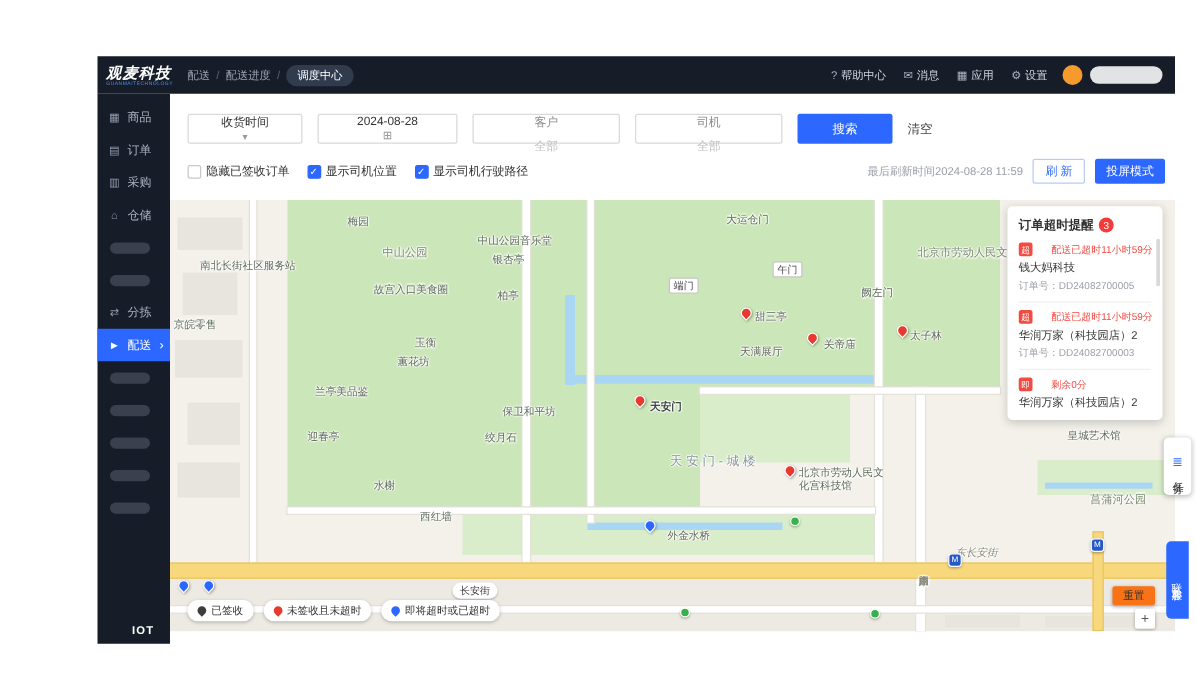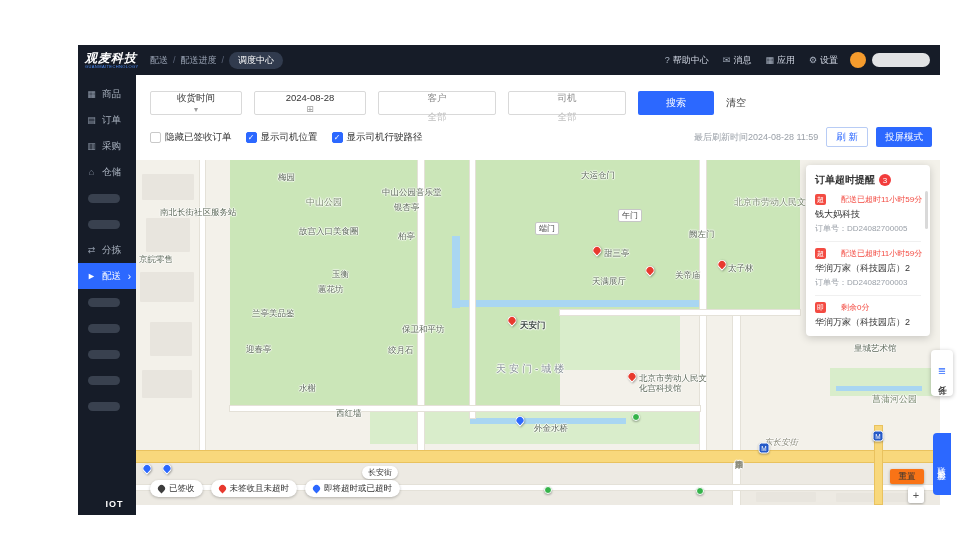--- a/index.html
+++ b/index.html
@@ -67,21 +67,21 @@
   .park-light { background:#d9edcb; }
   .water { background:#a9d6f2; }
   .road-w { background:#ffffff; box-shadow:0 0 0 1px #e4e1d8; }
   .road-y { background:#f8d87c; border-top:1px solid #e9c25e; border-bottom:1px solid #e9c25e; }
   .bld { background:#e8e5de; border-radius:1px; }
 
   .ml { position:absolute; z-index:3; font-size:8.5px; color:#5e6a5b; white-space:nowrap;
         text-shadow:1px 0 1px #fff,-1px 0 1px #fff,0 1px 1px #fff,0 -1px 1px #fff; }
   .ml-area { color:#7d8b72; font-size:9px; }
   .ml-dark { color:#3c4742; font-weight:bold;text-align:right; }
-  .ml-big { font-size:10px; letter-spacing:3px; color:#8a9399; }
+  .ml-big { font-size:10px; letter-spacing:3px; color:#8a9399;margin-left:40px; }
   .ml-boxed { background:#fff; border:1px solid #c6c6c6; border-radius:2px; padding:0 3px; color:#444; font-size:8px; text-shadow:none; }
   .ml-roadpill { background:#fff; border-radius:8px; padding:1px 6px; box-shadow:0 1px 2px rgba(0,0,0,.25); color:#333; font-size:8px; text-shadow:none; }
   .ml-road { color:#8a8a7a; font-size:8.5px; }
   .ml-vert { writing-mode:vertical-rl; color:#8a8a7a; font-size:8px; }
   .ml-wrap { white-space:normal; width:74px; line-height:1.2; }
 
   .mk { position:absolute; z-index:4; cursor:pointer; }
   .mk-red-pin, .mk-blue-pin { width:9px; height:9px; border-radius:50% 50% 50% 0; border:1.5px solid #fff;
         transform:translate(-50%,-90%) rotate(-45deg); box-shadow:0 1px 2px rgba(0,0,0,.35); }
   .mk-red-pin { background:#e8392e; }
@@ -305,21 +305,21 @@
             <span class="ml ml-poi" style="left: 24px; top: 47px;">南北长街社区服务站</span>
             <span class="ml ml-area" style="left: 598px; top: 36px;">北京市劳动人民文化宫</span>
             <span class="ml ml-poi" style="left: 163px; top: 66px;">故宫入口美食圈</span>
             <span class="ml ml-poi" style="left: 262px; top: 71px;">柏亭</span>
             <span class="ml ml-boxed" style="left: 399px; top: 62px;">端门</span>
             <span class="ml ml-boxed" style="left: 482px; top: 49px;">午门</span>
             <span class="ml ml-poi" style="left: 553px; top: 69px;">阙左门</span>
             <span class="ml ml-poi" style="left: 3px; top: 94px;">京皖零售</span>
             <span class="ml ml-poi" style="left: 196px; top: 109px;">玉衡</span>
             <span class="ml ml-poi" style="left: 468px; top: 88px;">甜三亭</span>
-            <span class="ml ml-poi" style="left: 539px; top: 110px;">关帝庙</span>
+            <span class="ml ml-poi" style="left: 523px; top: 110px;">关帝庙</span>
             <span class="ml ml-poi" style="left: 592px; top: 103px;">太子林</span>
             <span class="ml ml-poi" style="left: 456px; top: 116px;">天满展厅</span>
             <span class="ml ml-poi" style="left: 182px; top: 124px;">蕙花坊</span>
             <span class="ml ml-poi" style="left: 116px; top: 148px;">兰亭美品鉴</span>
             <span class="ml ml-poi" style="left: 266px; top: 164px;">保卫和平坊</span>
             <span class="ml ml-poi" style="left: 110px; top: 184px;">迎春亭</span>
             <span class="ml ml-poi" style="left: 252px; top: 185px;">绞月石</span>
             <span class="ml ml-dark" style="left: 384px; top: 160px;">天安门</span>
             <span class="ml ml-big" style="left: 360px; top: 202px;">天安门-城楼</span>
             <span class="ml ml-poi" style="left: 163px; top: 223px;">水榭</span>

